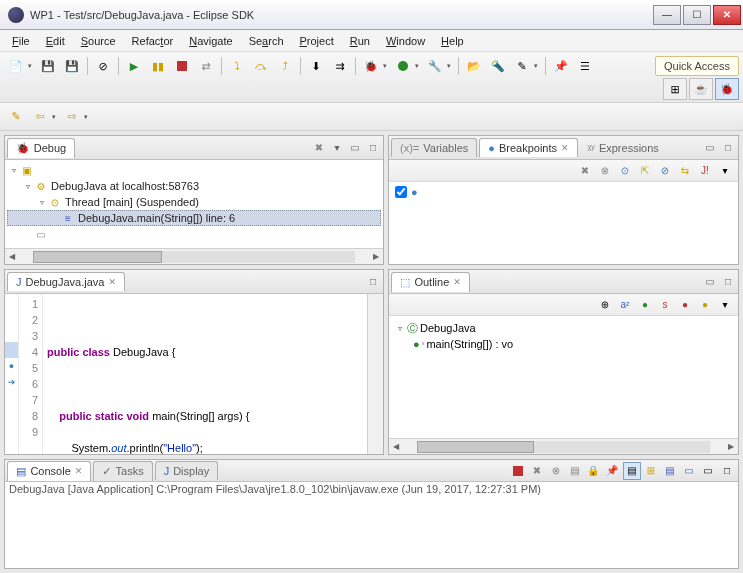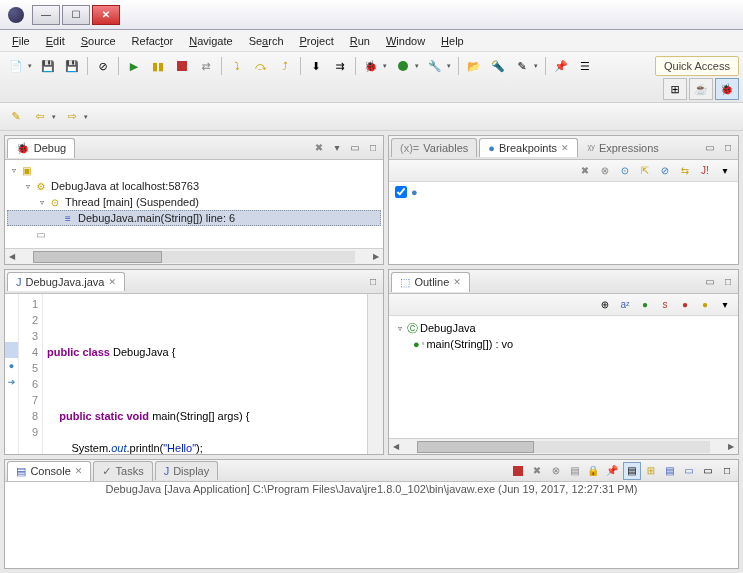--- a/index.html
+++ b/index.html
@@ -76,29 +76,30 @@
 
 
 .outline-body { padding: 4px; }
 .outline-row { display: flex; align-items: center; height: 16px; gap: 2px; white-space: nowrap; }
 
 
 .console-tabs { height: 22px; display: flex; align-items: center; background: linear-gradient(#f4f4f4,#e4e4e4); border-bottom: 1px solid #c0c0c0; padding: 0 2px; }
 .console-actions { margin-left: auto; display: flex; gap: 1px; }
 .console-actions .ca { width: 18px; height: 18px; display: flex; align-items: center; justify-content: center; font-size: 10px; }
 .console-body { flex: 1; padding: 2px 4px; font-family: Consolas, monospace; font-size: 11px; color: #222; overflow: auto; }
-.console-desc { color: #555; font-size: 11px; padding: 1px 4px; text-align: center; }
+.console-desc { color: #555; font-size: 11px; padding: 1px 4px; }
 
 .icon-sq { width: 10px; height: 10px; display: inline-block; }
 </style>
 </head>
 <body>
 
 <div class="titlebar">
   <div class="app-icon"></div>
+  <div class="title">WP1 - Test/src/DebugJava.java - Eclipse SDK</div>
   <div class="winbtn">—</div>
   <div class="winbtn">☐</div>
   <div class="winbtn close">✕</div>
 </div>
 
 <div class="menubar">
   <span><u>F</u>ile</span>
   <span><u>E</u>dit</span>
   <span><u>S</u>ource</span>
   <span>Refac<u>t</u>or</span>

